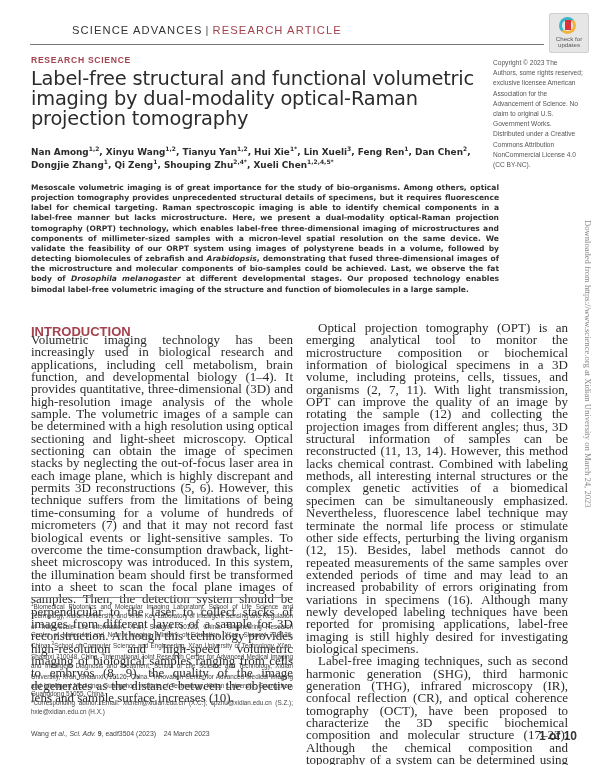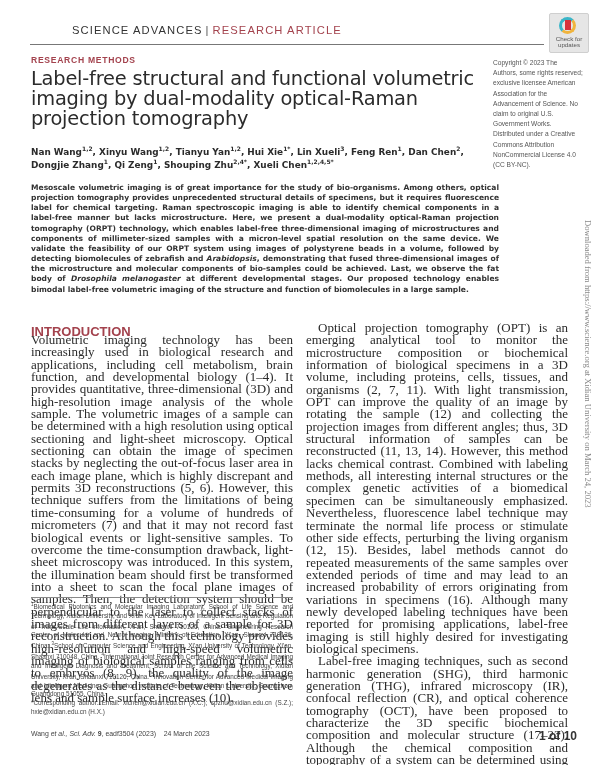--- a/index.html
+++ b/index.html
@@ -58,26 +58,26 @@
 
   <div class="crossmark">
     <div class="ring"></div>
     <div class="ribbon"></div>
     <div class="label">
       <span>Check for</span><br>
       <span>updates</span>
     </div>
   </div>
 
-  <div class="section-label">RESEARCH METHODS</div>
+  <div class="section-label">RESEARCH SCIENCE</div>
 
   <h1 class="title" style="margin:0;">Label-free structural and functional volumetric imaging by dual-modality optical-Raman projection tomography</h1>
 
   <div class="authors">
-    <span><span>Nan Wang</span><sup>1,2</sup></span>, 
+    <span><span>Nan Among</span><sup>1,2</sup></span>, 
     <span><span>Xinyu Wang</span><sup>1,2</sup></span>, 
     <span><span>Tianyu Yan</span><sup>1,2</sup></span>, 
     <span><span>Hui Xie</span><sup>1*</sup></span>, 
     <span><span>Lin Xueli</span><sup>3</sup></span>, 
     <span><span>Feng Ren</span><sup>1</sup></span>, 
     <span><span>Dan Chen</span><sup>2</sup></span>,<br>
     <span><span>Dongjie Zhang</span><sup>1</sup></span>, 
     <span><span>Qi Zeng</span><sup>1</sup></span>, 
     <span><span>Shouping Zhu</span><sup>2,4*</sup></span>, 
     <span><span>Xueli Chen</span><sup>1,2,4,5*</sup></span>

